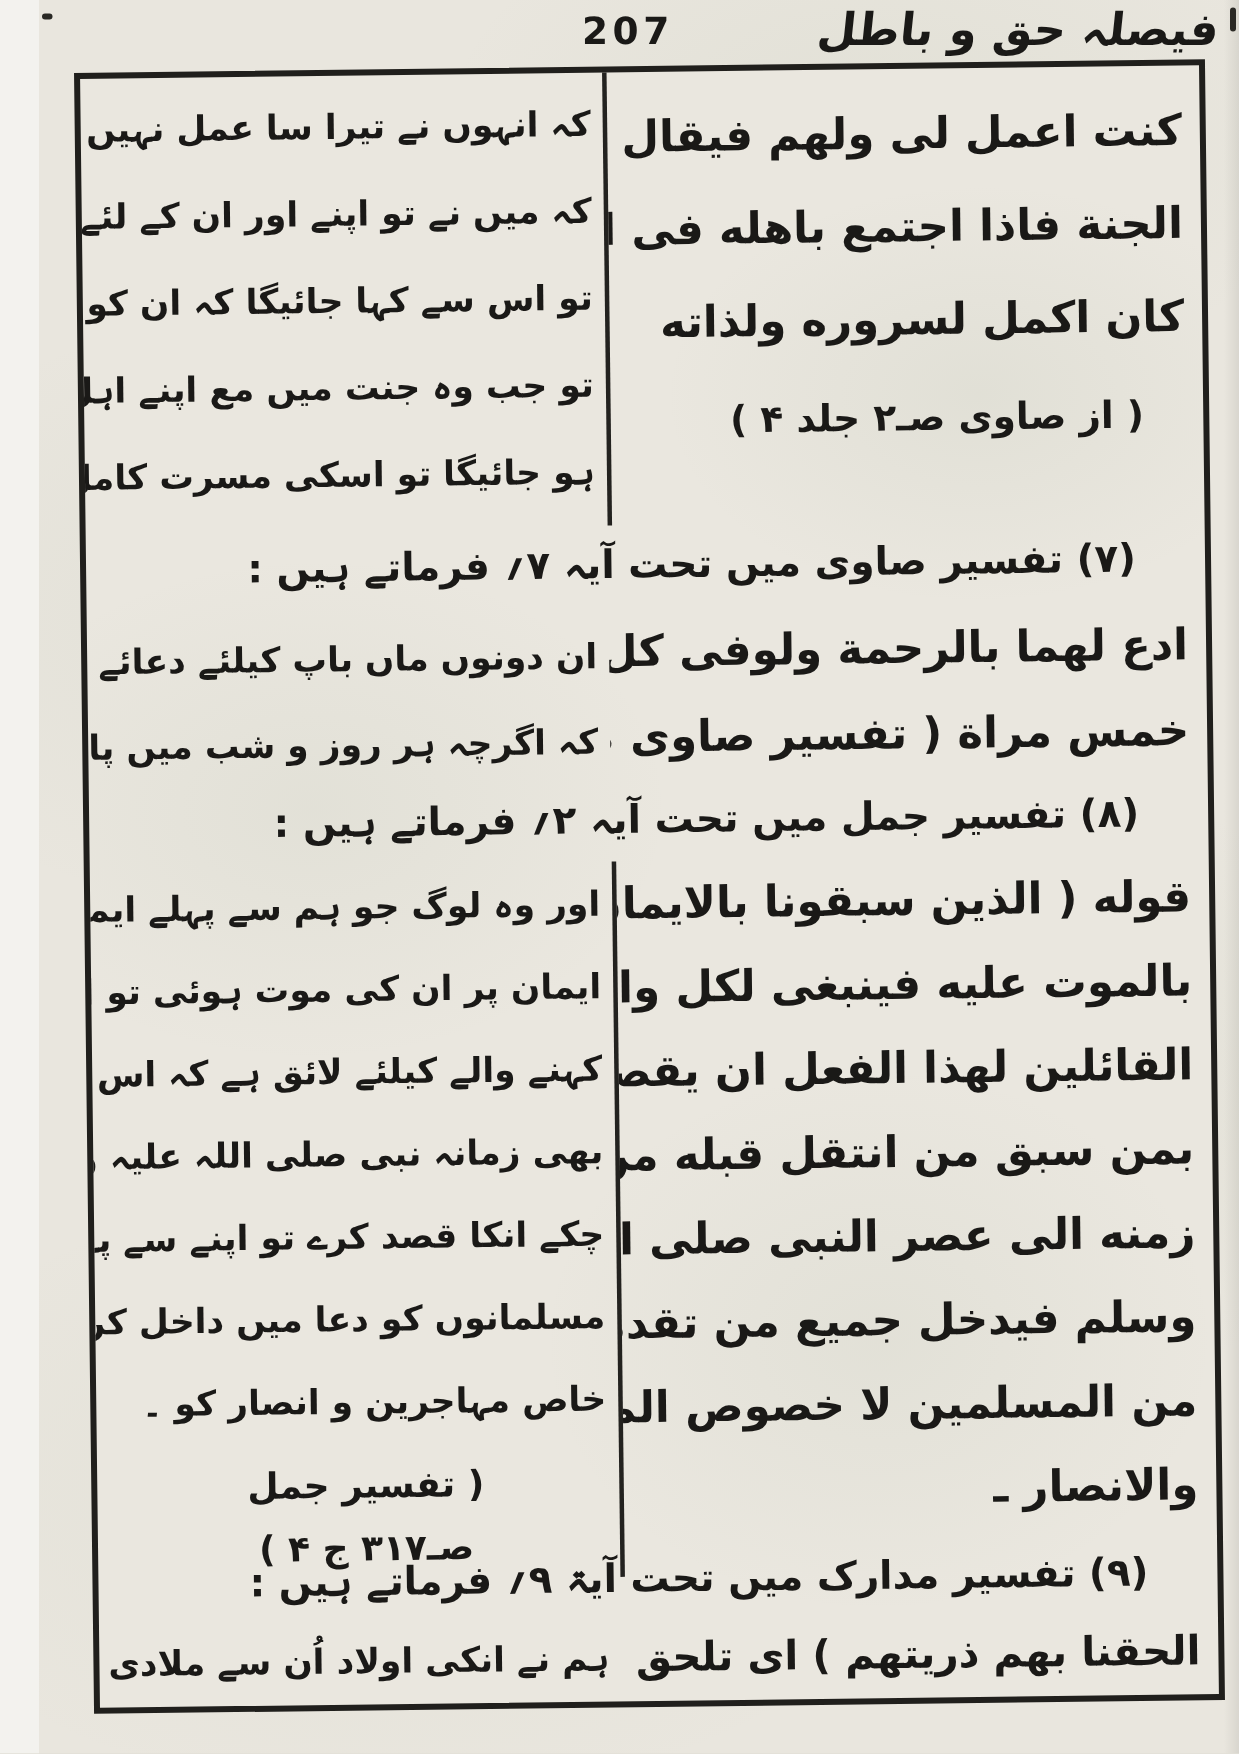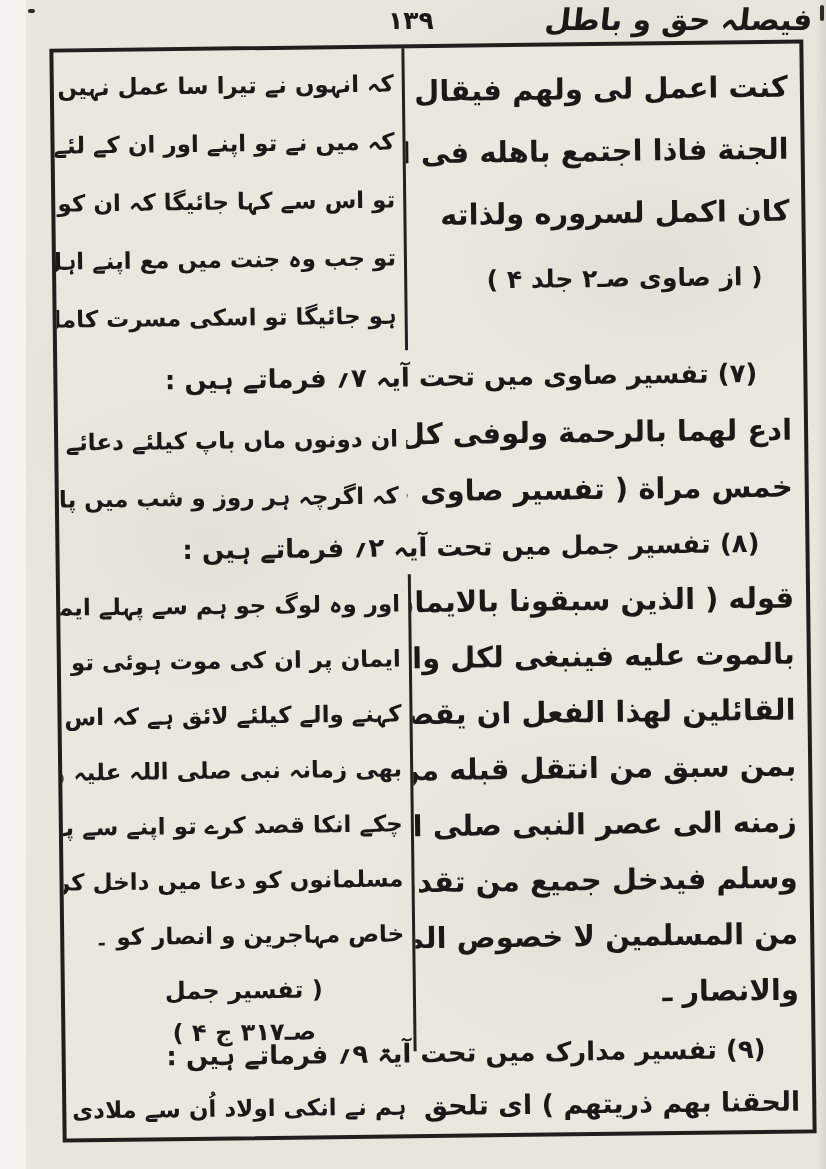--- a/index.html
+++ b/index.html
@@ -98,21 +98,21 @@
 <body>
 
 <div class="paper"></div>
 <div class="edge-left"></div>
 <div class="edge-right"></div>
 <div class="speck s1"></div>
 <div class="speck s2"></div>
 <div class="speck s3"></div>
 
 <div class="pg-header">
-  <div class="page-number">۱۳۹</div>
+  <div class="page-number">207</div>
   <div class="book-title">فیصلہ حق و باطل</div>
 </div>
 
 <div class="frame">
 
   <div class="row cols divided rowA">
     <div class="acol ar">
       <div>
           <div class="line">كنت اعمل لى ولهم فيقال ادخلوهم</div>
           <div class="line">الجنة فاذا اجتمع باهله فى الجنة</div>

